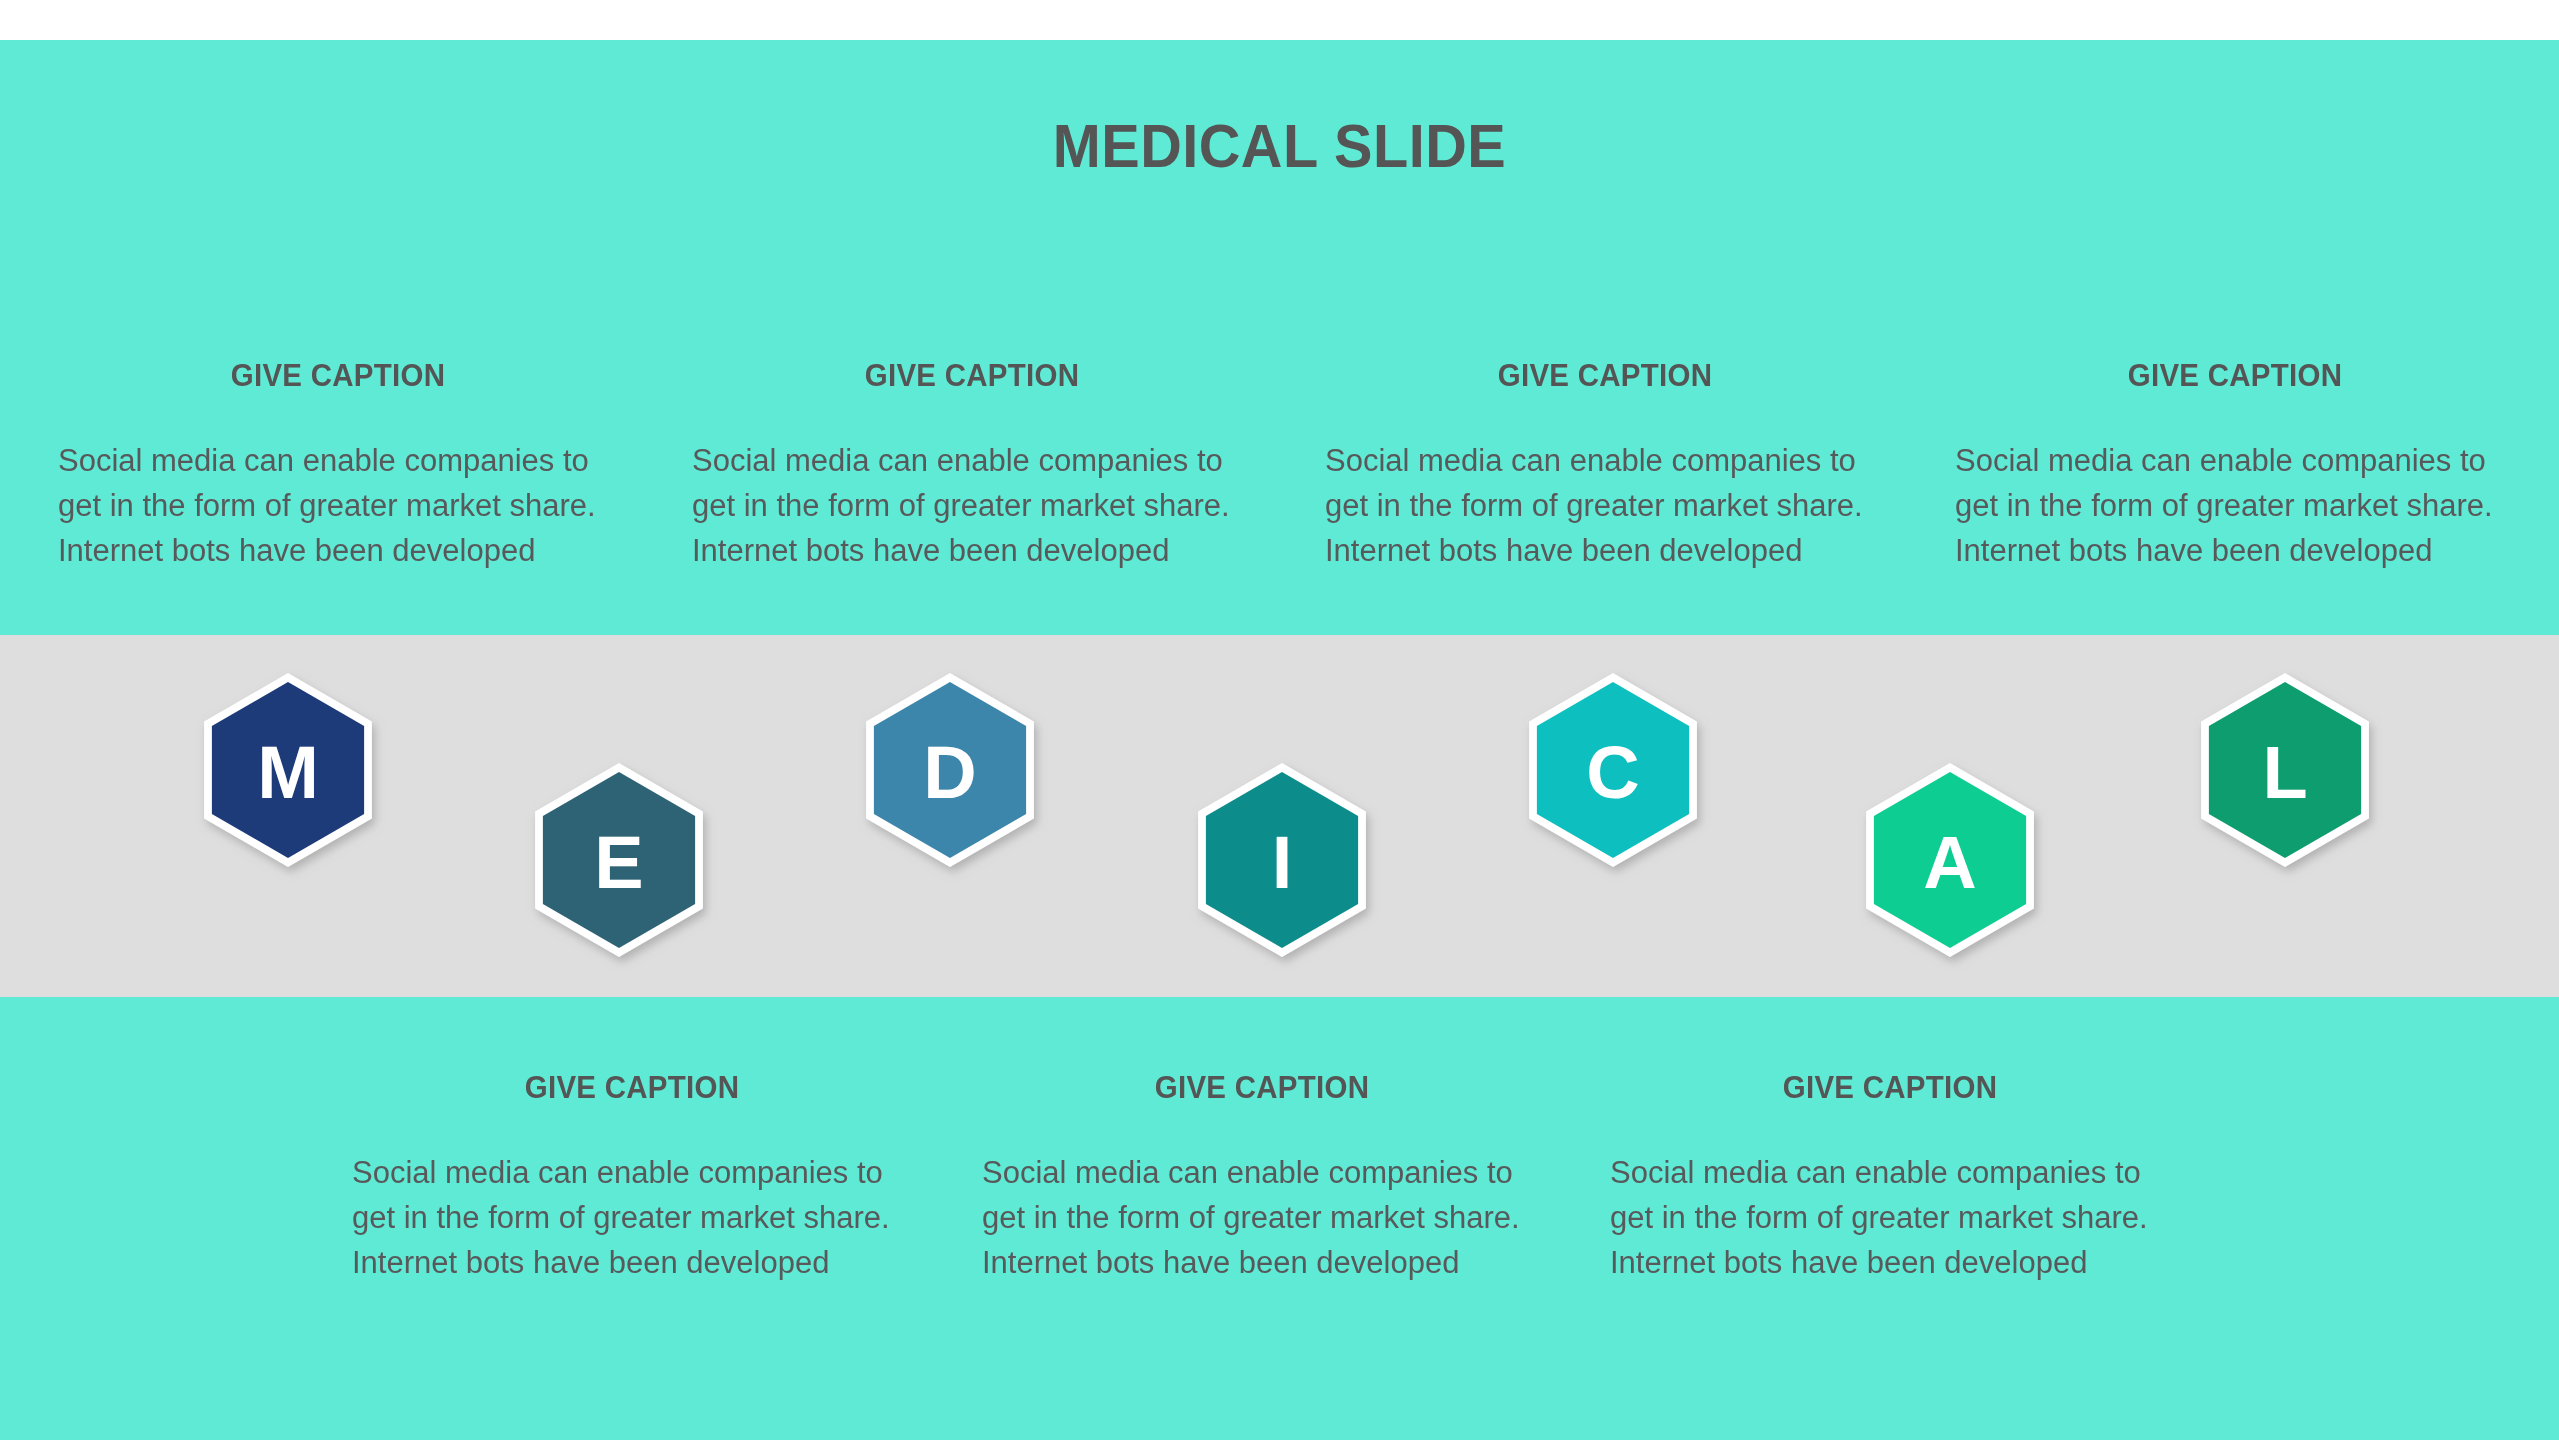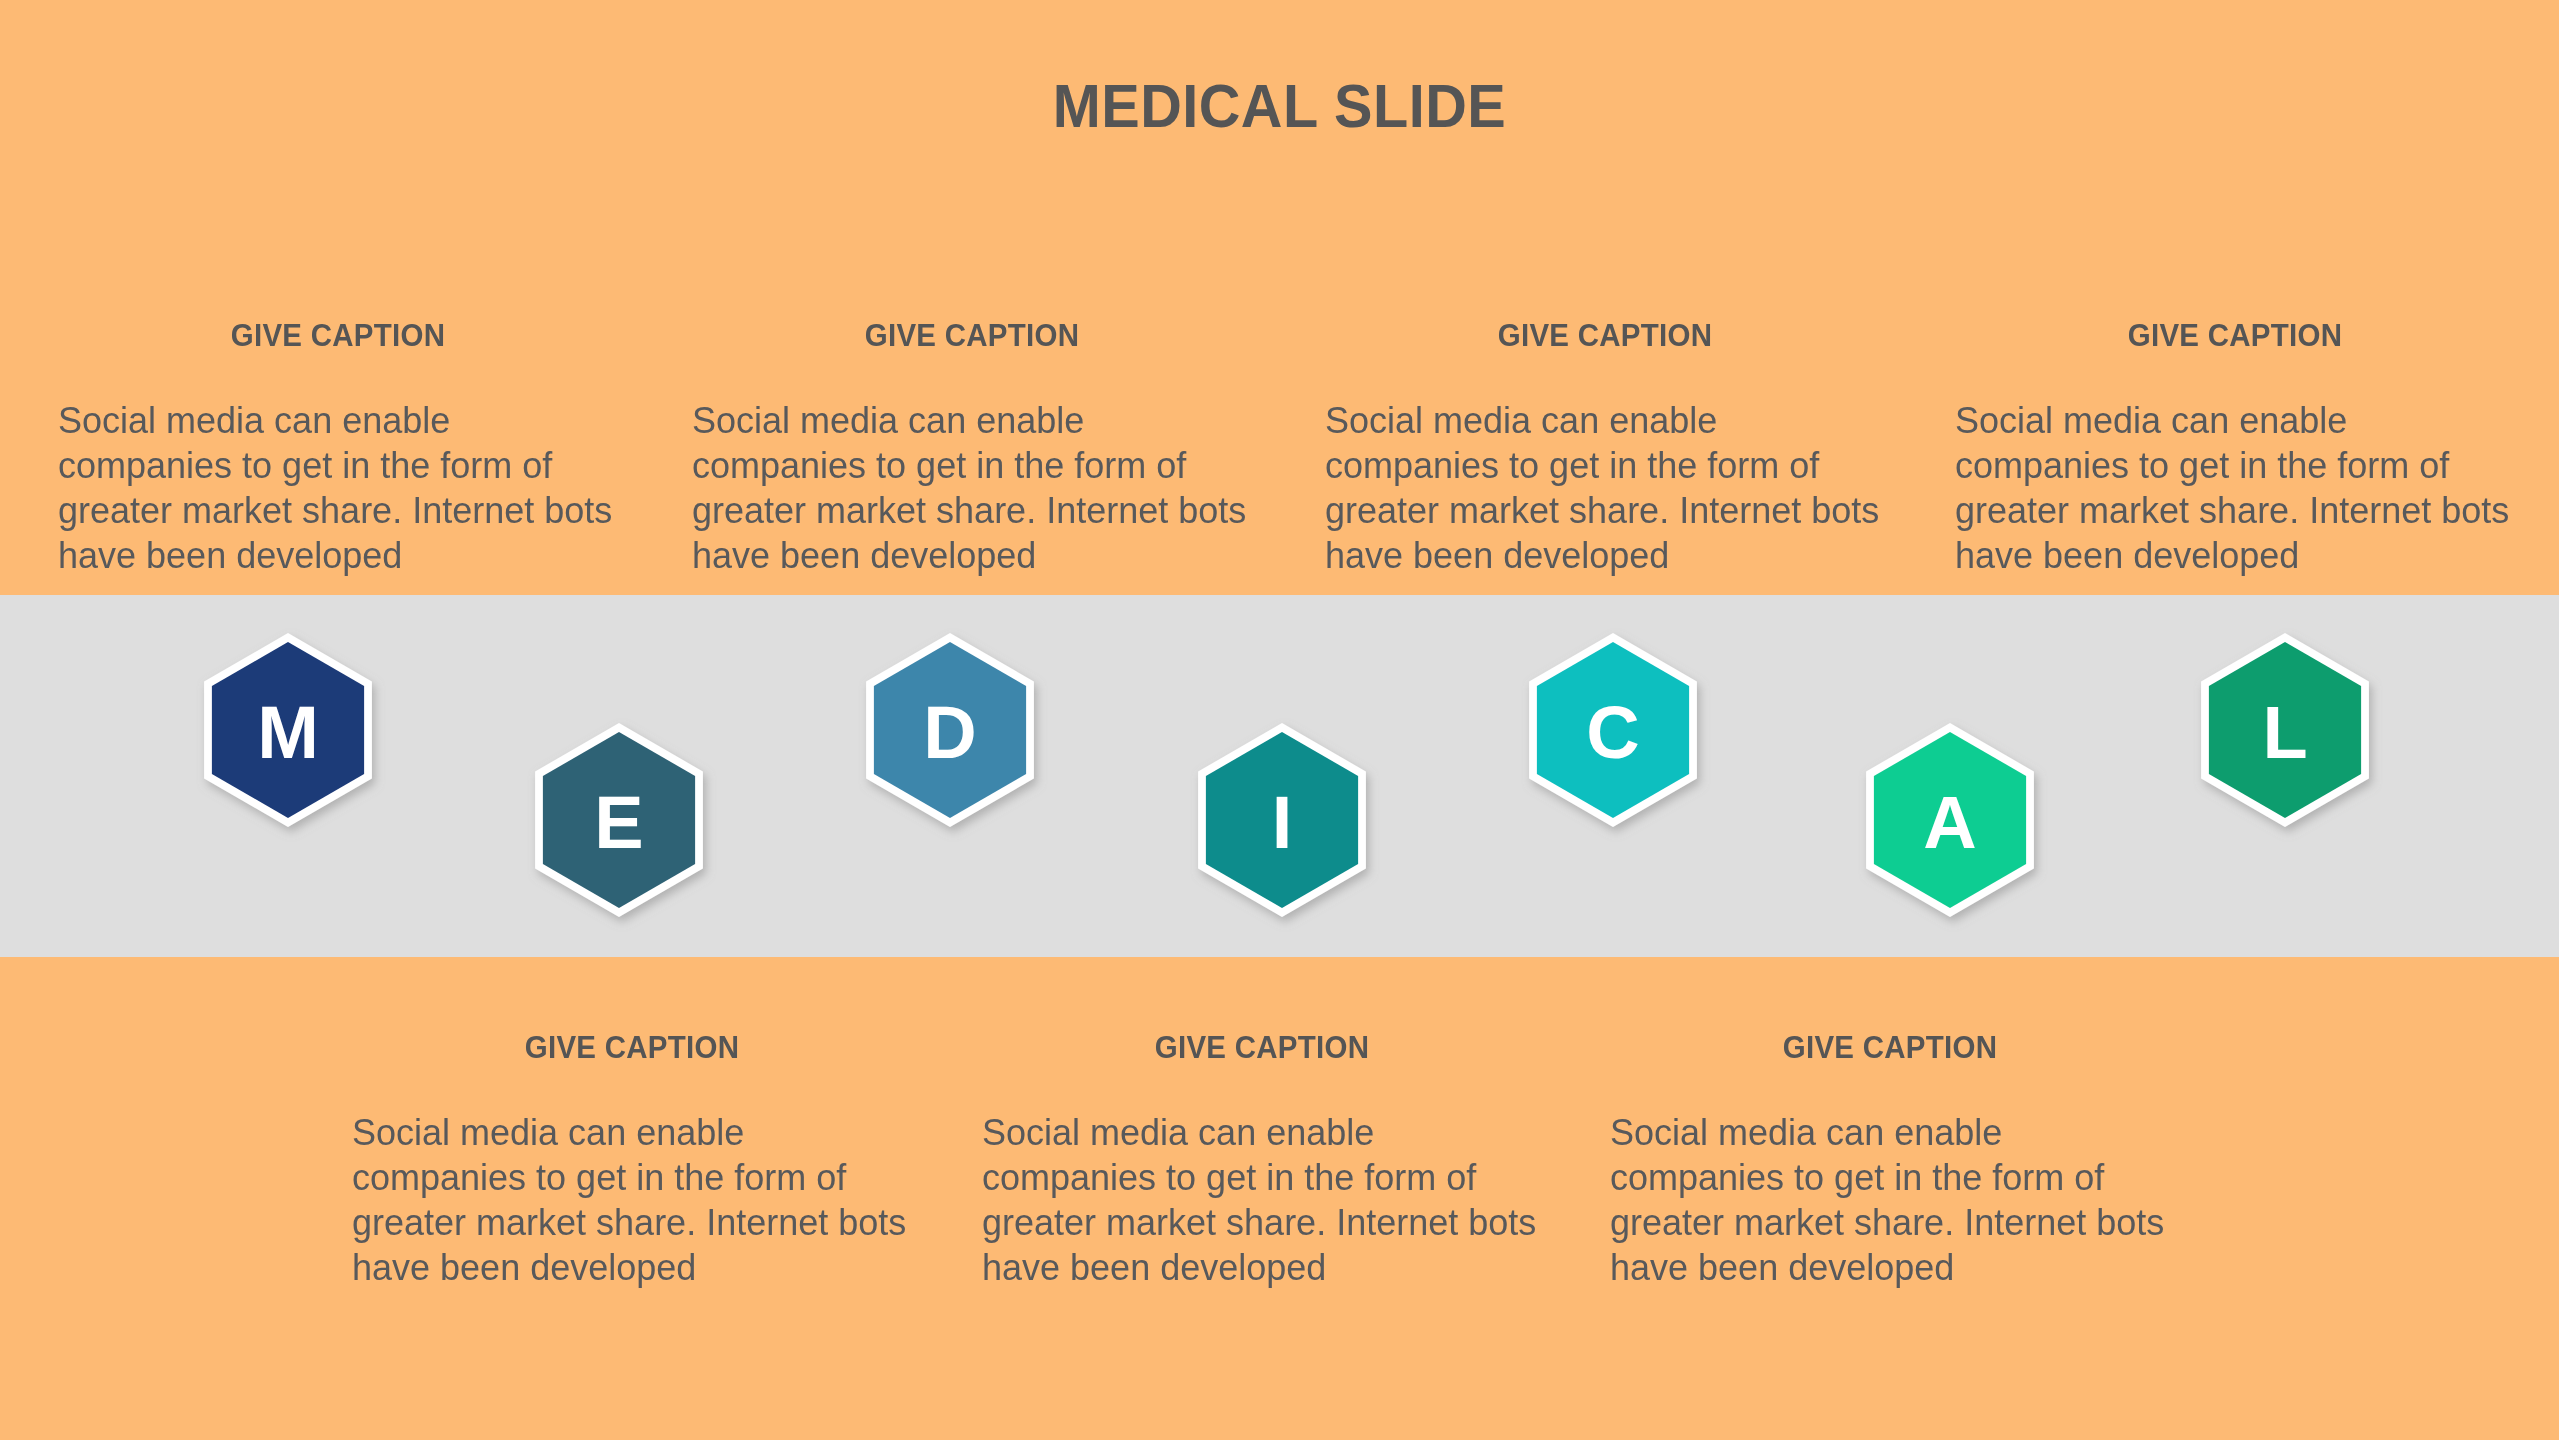--- a/index.html
+++ b/index.html
@@ -3,21 +3,21 @@
 <meta charset="utf-8">
 <style>
   html,body{margin:0;padding:0;}
   body{
     width:2559px;height:1440px;
     background:#ffffff;
     font-family:"Liberation Sans", sans-serif;
     overflow:hidden;
     position:relative;
   }
-  .slide{position:absolute;inset:0;background:#fdba74;}
+  .slide{position:absolute;inset:0;background:#5eead4;margin-top:40px;}
 
   
   .slide-title{
     position:absolute;
     top:70px;left:0;width:100%;
     text-align:center;
     font-family:"Liberation Sans", sans-serif;
     font-size:62px;
     font-weight:bold;
     letter-spacing:0.5px;
@@ -37,21 +37,21 @@
     font-weight:bold;
     color:#555555;
     text-align:center;
     letter-spacing:0.3px;
     transform:scaleX(0.95);
     transform-origin:center;
     white-space:nowrap;
   }
   .caption-body{
     margin-top:44px;
-    font-size:36px;
+    font-size:31px;
     line-height:45px;
     color:#58595b;
     text-align:left;
   }
 
   
   .cap-top{top:318px;}
   .cap-t0{left:58px;}
   .cap-t1{left:692px;}
   .cap-t2{left:1325px;}

